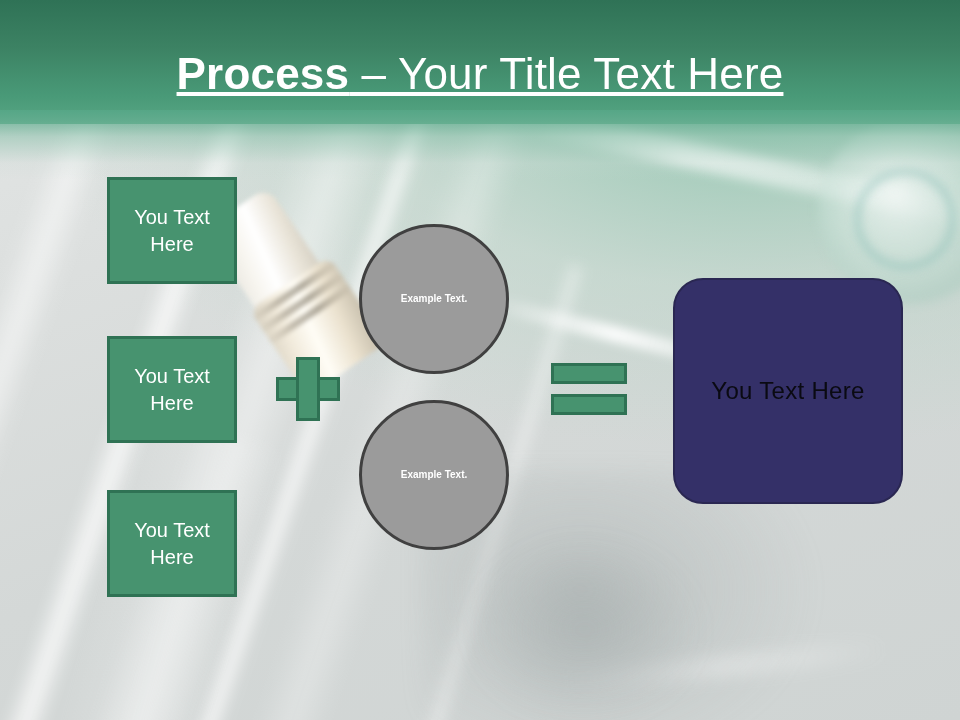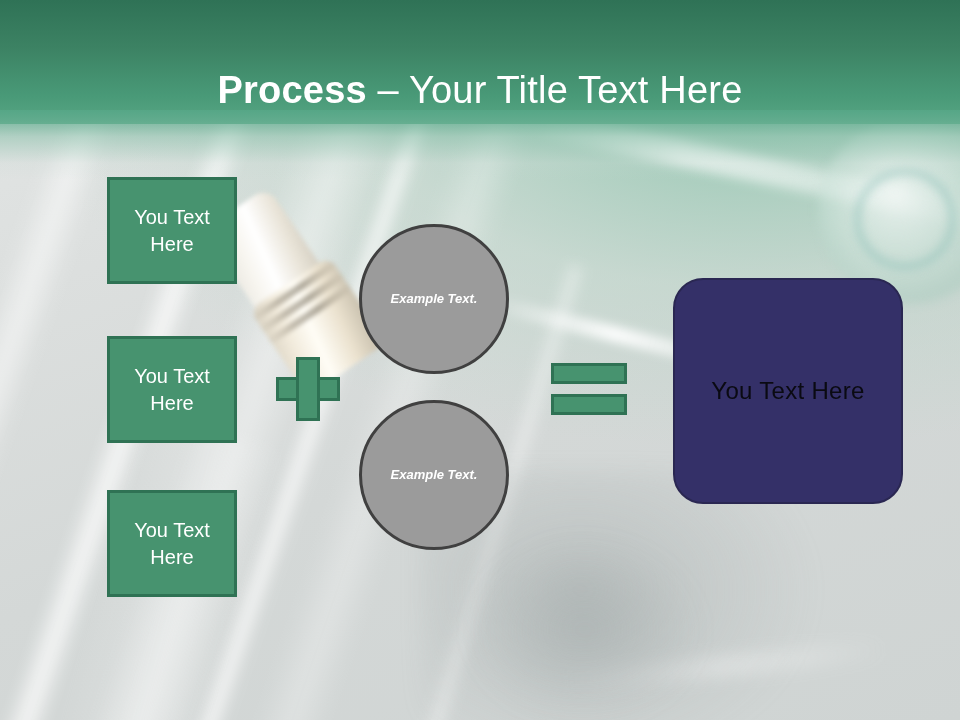--- a/index.html
+++ b/index.html
@@ -148,28 +148,29 @@
     background: linear-gradient(180deg, #2f7256 0%, #3c8263 38%, #499a78 78%, #59a684 100%);
   }
   .header-fade {
     position: absolute;
     left: 0; top: 110px;
     width: 960px; height: 70px;
     background: linear-gradient(180deg, rgba(86,167,135,.95) 0%, rgba(138,192,170,.55) 38%, rgba(198,217,210,.18) 76%, rgba(214,221,218,0) 100%);
   }
   .title {
     position: absolute;
-    left: 0; top: 68px;
+    left: 0; top: 52px;
     width: 960px;
     text-align: center;
     color: #ffffff;
-    font-size: 38px;
+    font-size: 44px;
     line-height: 44px;
     letter-spacing: .2px;
     white-space: nowrap;
+    text-decoration: underline;
   }
   .title .strong { font-weight: bold; }
   .title .rest   { font-weight: normal; }
 
   
   .gbox {
     position: absolute;
     width: 130px;
     height: 107px;
     background: #47936f;
@@ -193,24 +194,23 @@
     width: 150px;
     height: 150px;
     border-radius: 50%;
     background: #9b9b9b;
     border: 3px solid #404040;
     box-sizing: border-box;
     display: flex;
     align-items: center;
     justify-content: center;
     color: #ffffff;
-    font-size: 13px;
+    font-size: 10px;
     line-height: 22px;
     font-weight: bold;
-    font-style: italic;
     text-align: center;
   }
   .circle-1 { left: 359px; top: 224px; }
   .circle-2 { left: 359px; top: 400px; }
 
   
   .plus {
     position: absolute;
     left: 276px; top: 357px;
     width: 64px; height: 64px;

